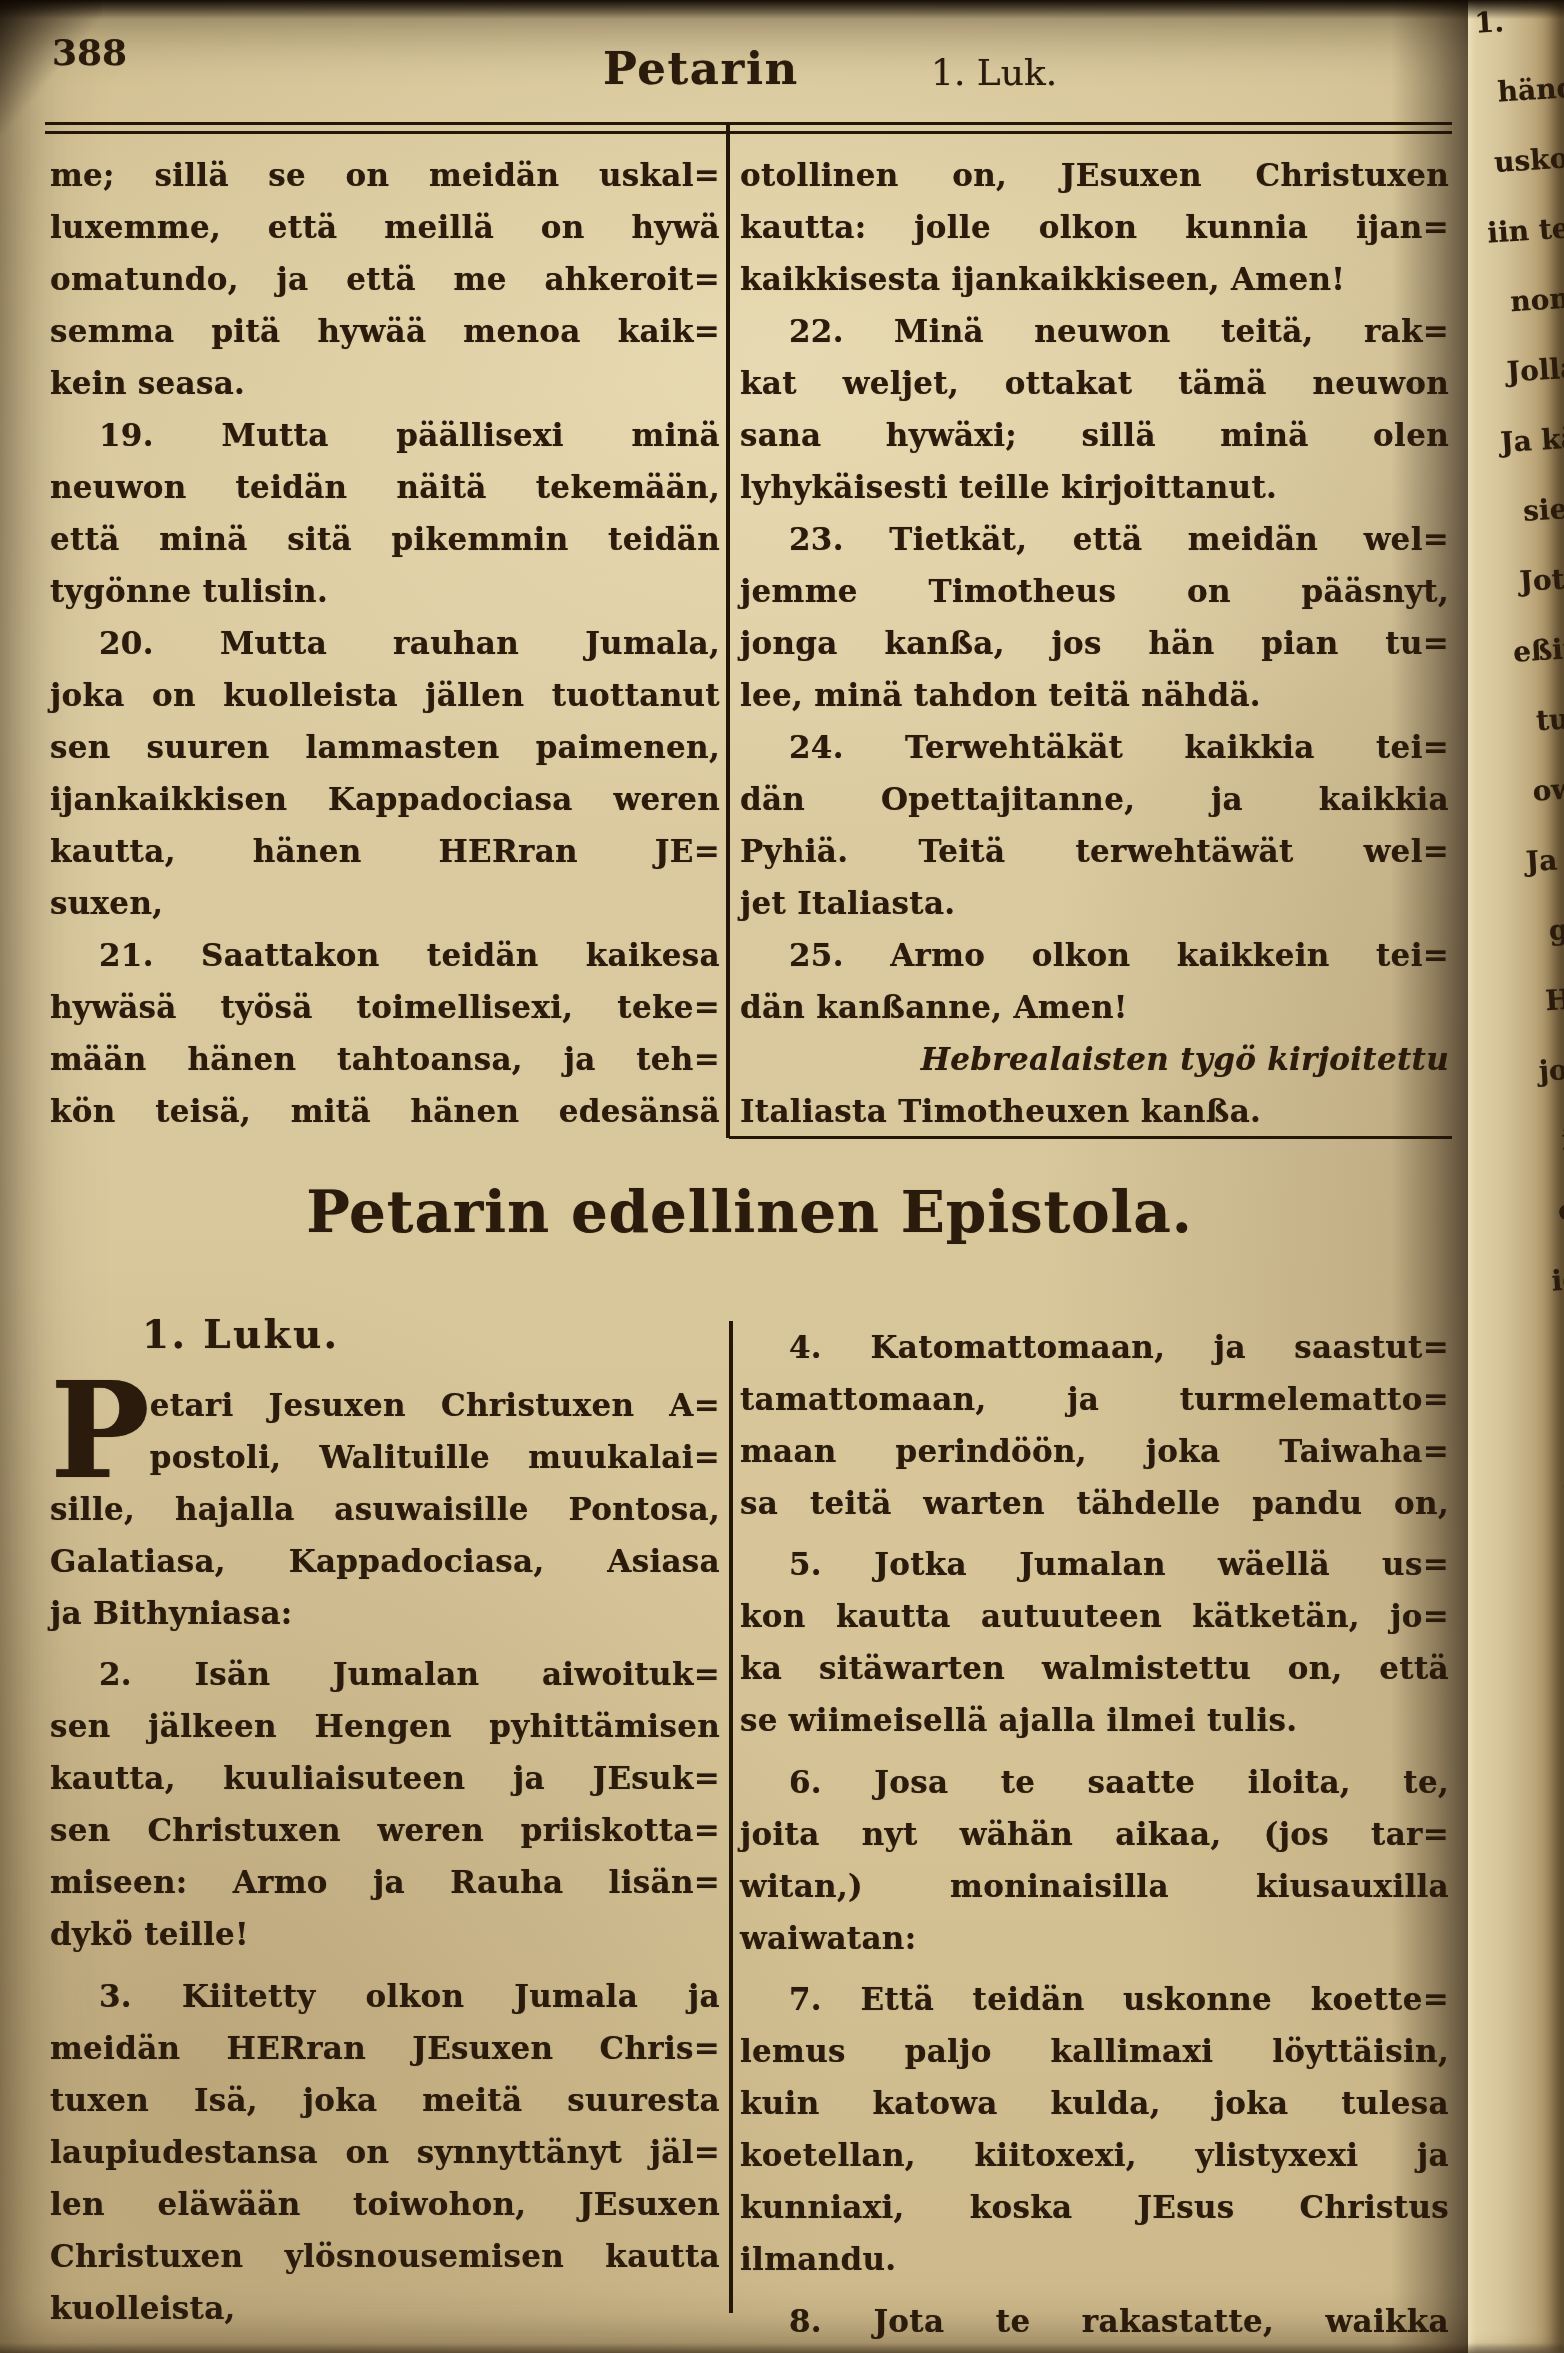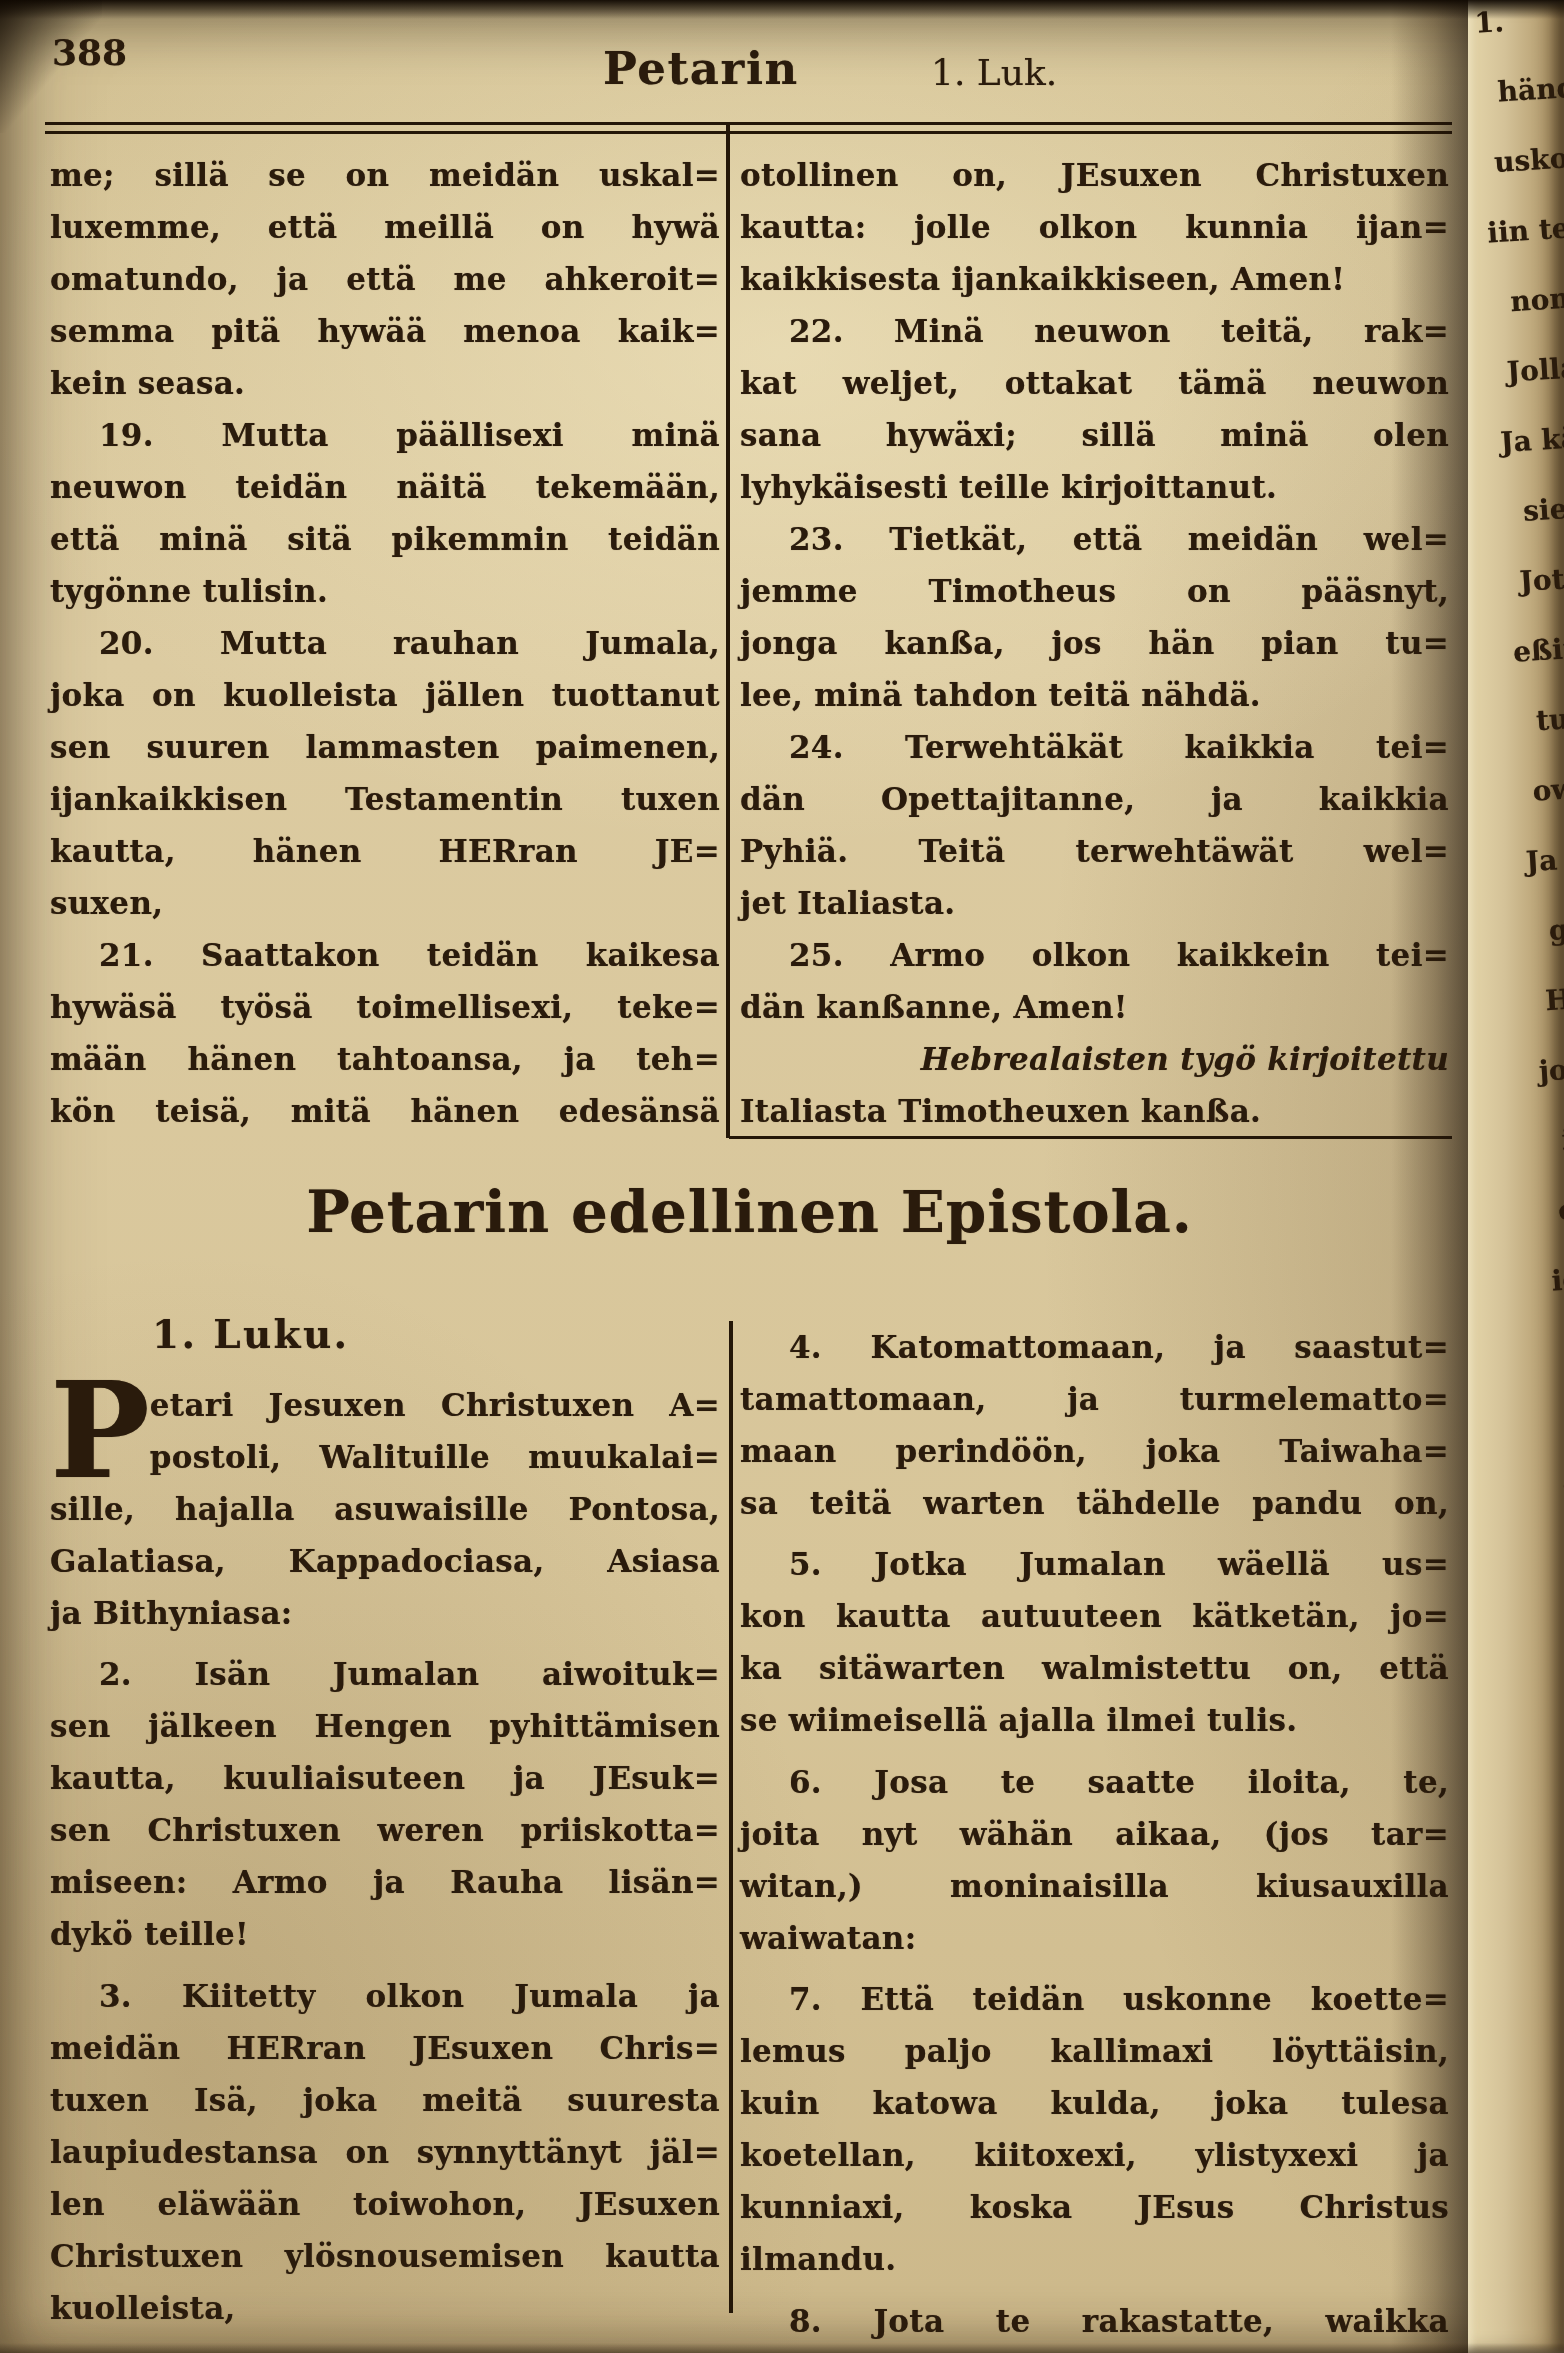--- a/index.html
+++ b/index.html
@@ -51,21 +51,21 @@
   }
   #div-up  { position:absolute; left:726px; top:125px;  width:3.9px; height:1013px; background:#241708; }
   #mid-rule{ position:absolute; left:729px; top:1136px; width:723px; height:3.1px;  background:#241708; }
   #div-low { position:absolute; left:729px; top:1321px; width:3.9px; height:992px; background:#241708; }
 
   #section-heading {
     position:absolute; left:47px; top:1175px; width:1405px;
     text-align:center; font-size:58px; line-height:75px; font-weight:700; letter-spacing:0.8px;
   }
   #chapter-heading {
-    position:absolute; left:152px; top:1311px;
+    position:absolute; left:142px; top:1311px;
     font-size:39px; font-weight:700; letter-spacing:2.3px;text-align:right;
   }
 
   .dropcap {
     float:left; width:92px; height:103px; margin:0 7.8px 0 0;
     font-size:133px; line-height:102px; font-weight:700;
     text-shadow:0 0 0.8px rgba(42,26,10,0.6);
   }
 
   
@@ -110,21 +110,21 @@
       <div class="tl">omatundo, ja että me ahkeroit=</div>
       <div class="tl">semma pitä hywää menoa kaik=</div>
       <div class="tl nj">kein seasa.</div>
       <div class="tl vi">19. Mutta päällisexi minä</div>
       <div class="tl">neuwon teidän näitä tekemään,</div>
       <div class="tl">että minä sitä pikemmin teidän</div>
       <div class="tl nj">tygönne tulisin.</div>
       <div class="tl vi">20. Mutta rauhan Jumala,</div>
       <div class="tl">joka on kuolleista jällen tuottanut</div>
       <div class="tl">sen suuren lammasten paimenen,</div>
-      <div class="tl">ijankaikkisen Testamentin tuxen</div>
+      <div class="tl">ijankaikkisen Kappadociasa weren</div>
       <div class="tl">kautta, hänen HERran JE=</div>
       <div class="tl nj">suxen,</div>
       <div class="tl vi">21. Saattakon teidän kaikesa</div>
       <div class="tl">hywäsä työsä toimellisexi, teke=</div>
       <div class="tl">mään hänen tahtoansa, ja teh=</div>
       <div class="tl">kön teisä, mitä hänen edesänsä</div>
     </div>
 
   <div id="up-right" class="col">
       <div class="tl">otollinen on, JEsuxen Christuxen</div>

